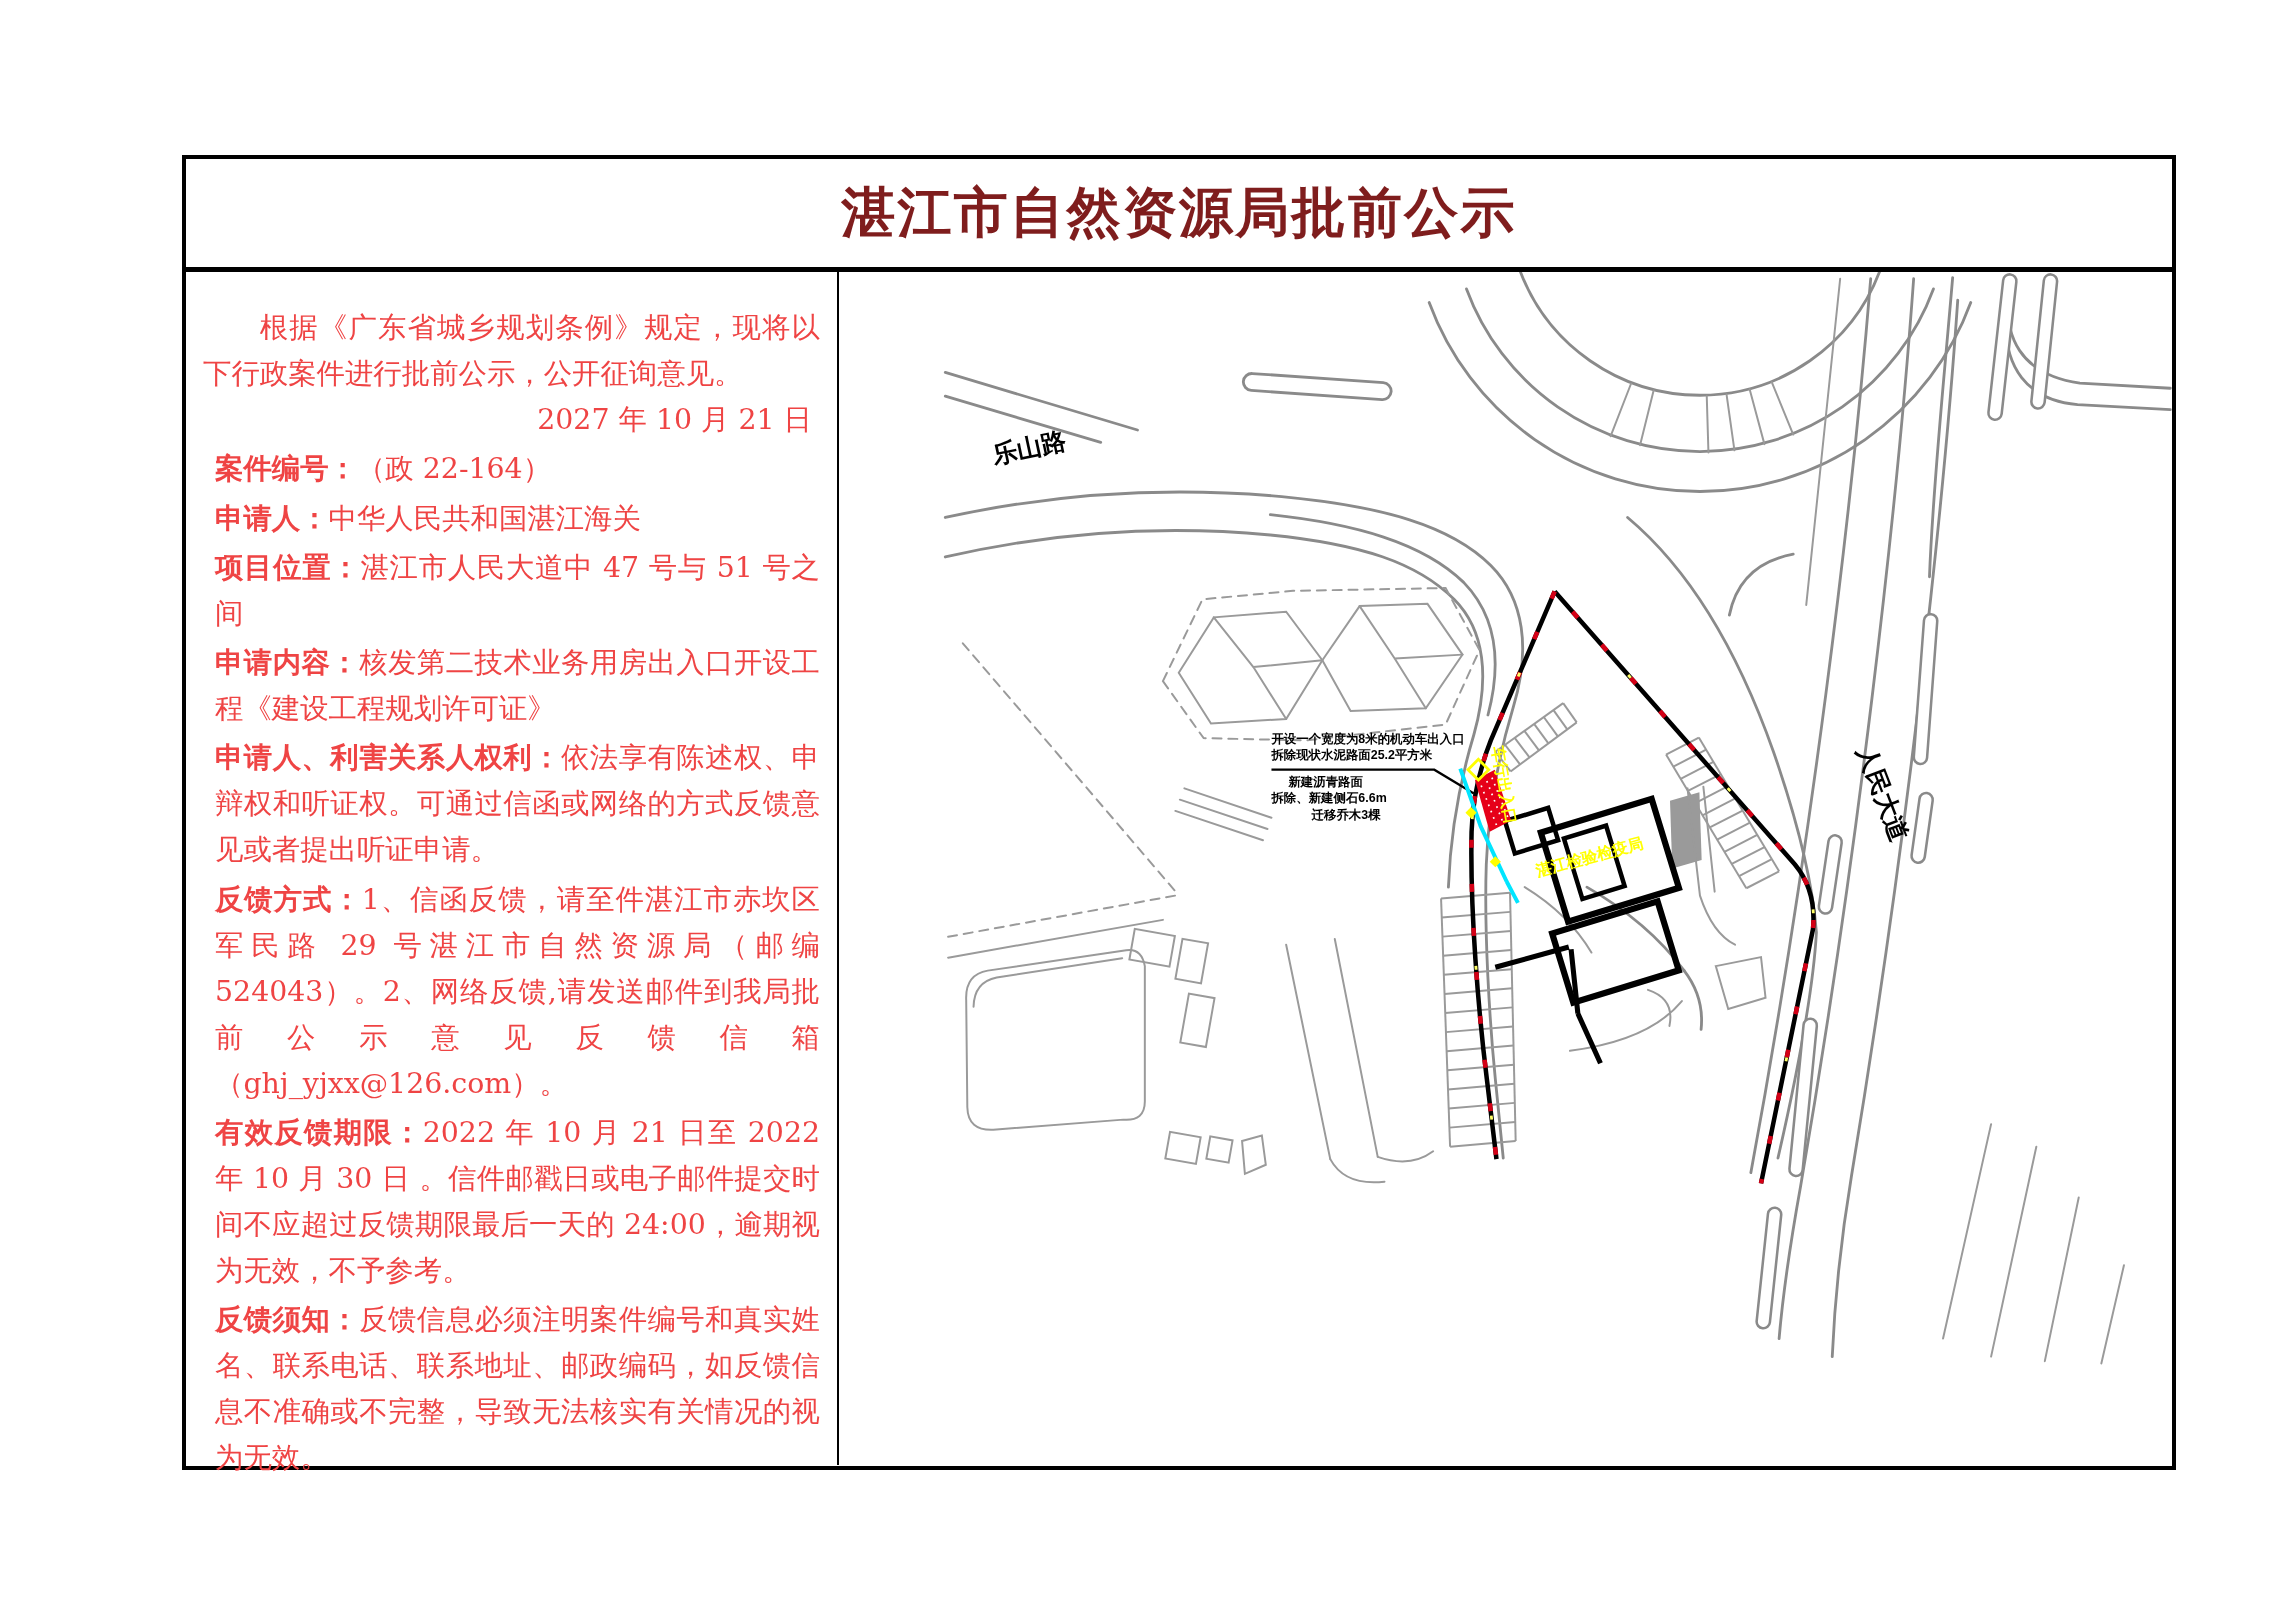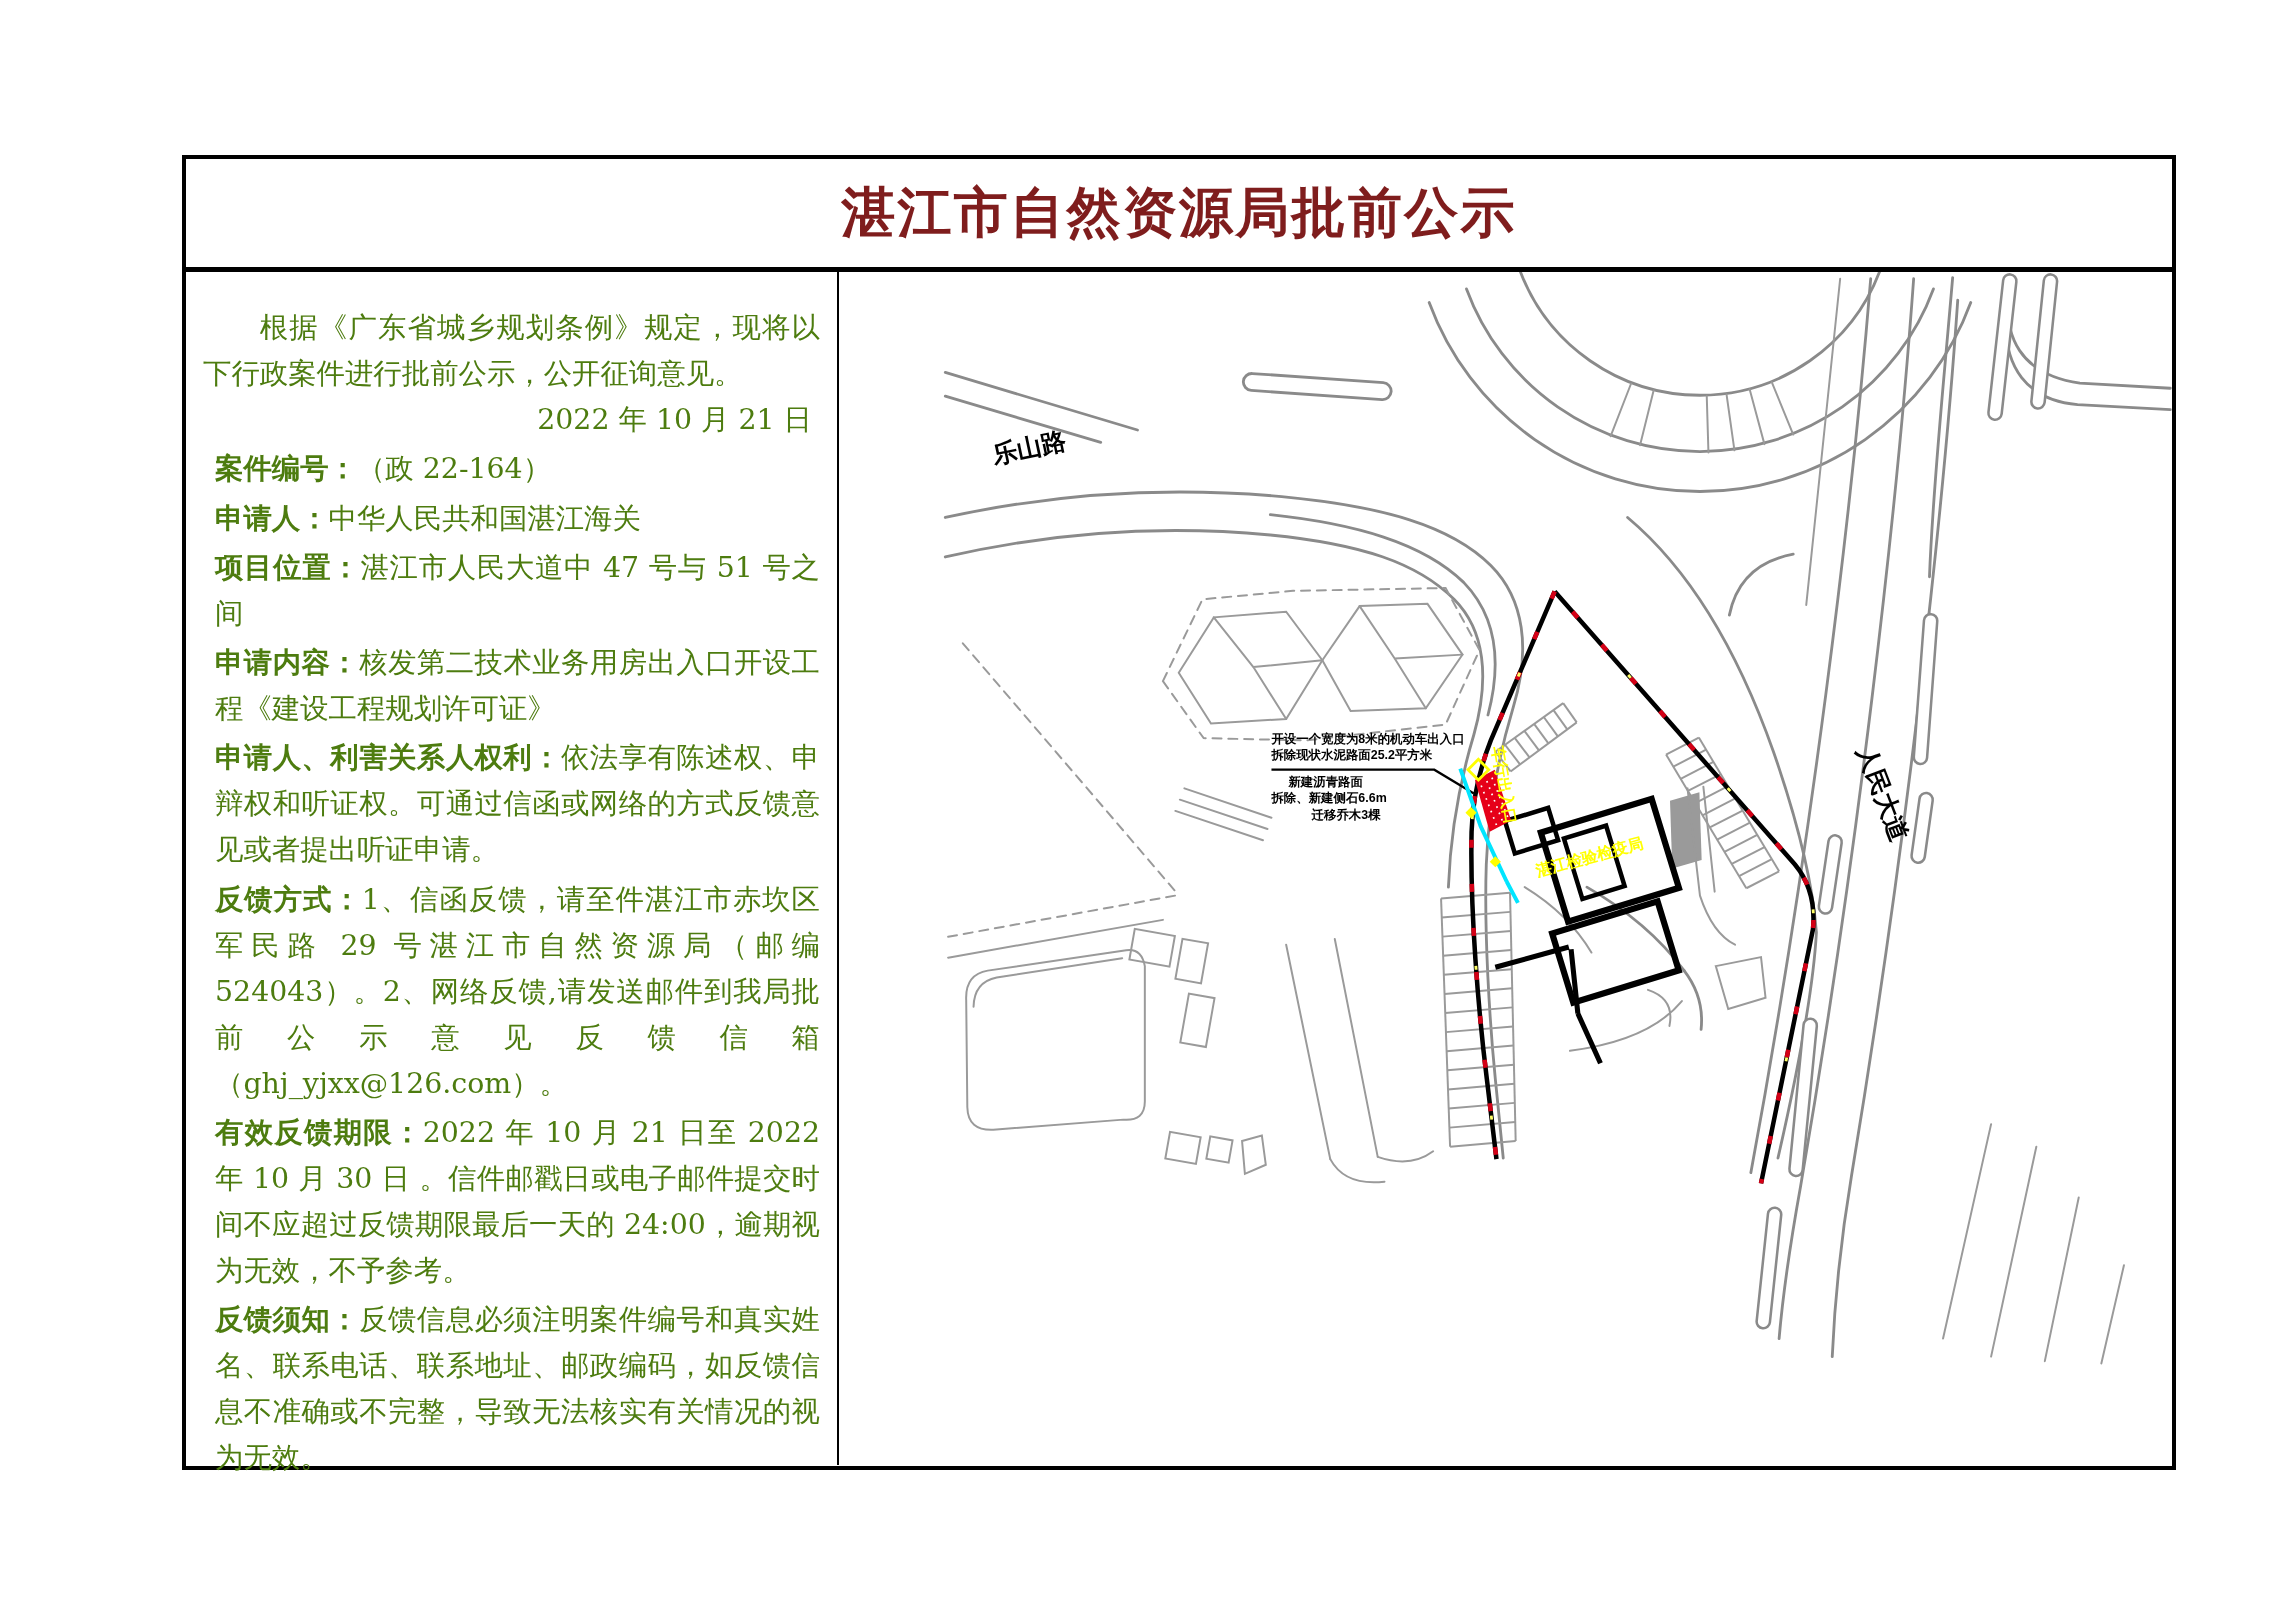--- a/index.html
+++ b/index.html
@@ -3,21 +3,21 @@
 <meta charset="utf-8">
 <style>
   html,body{margin:0;padding:0;background:#fff;}
   body{width:2295px;height:1623px;position:relative;font-family:"DejaVu Serif",serif;}
   .sheet{position:absolute;left:182px;top:155px;width:1994px;height:1315px;
          border:4.6px solid #000;box-sizing:border-box;background:#fff;}
   .title-row{height:108px;border-bottom:5.7px solid #000;display:flex;align-items:center;justify-content:center;}
   .title-row h1{margin:0;font-family:"Liberation Sans",sans-serif;font-weight:900;font-size:54px;letter-spacing:2.3px;color:#7f1d1d;}
   .content-row{display:flex;height:calc(100% - 114px);}
   .left-col{width:653px;box-sizing:border-box;border-right:2.8px solid #000;
-            padding:33px 17px 0 17px;font-size:28.4px;line-height:46px;color:#4d7c0f;text-align:justify;}
+            padding:33px 17px 0 17px;font-size:28.4px;line-height:46px;color:#ef4444;text-align:justify;}
   .left-col p{margin:0;}
   .left-col p.intro{text-indent:2em;}
   .left-col p.right{text-align:right;padding-right:8px;}
   .left-col p.item{margin-top:2.3px;margin-left:12px;}
   .left-col b{font-family:"Liberation Sans",sans-serif;font-weight:700;}
   .map-col{flex:1;position:relative;overflow:hidden;}
   .map-col svg{position:absolute;left:0;top:0;width:100%;height:100%;}
   svg text{font-family:"Liberation Sans",sans-serif;}
   .rd{fill:none;stroke:#8a8a8a;stroke-width:5;stroke-linecap:round;stroke-linejoin:round;}
   .rdt{fill:none;stroke:#9a9a9a;stroke-width:3.5;stroke-linecap:round;}
@@ -27,21 +27,21 @@
 </head>
 <body>
 
 <div class="sheet">
   <div class="title-row">
     <h1>湛江市自然资源局批前公示</h1>
   </div>
   <div class="content-row">
     <div class="left-col">
       <p class="intro">根据《广东省城乡规划条例》规定，现将以下行政案件进行批前公示，公开征询意见。</p>
-      <p class="right">2022 年 10 月 21 日</p>
+      <p class="right">2027 年 10 月 21 日</p>
       <div>
           <p class="item"><b>案件编号：</b><span>（政 22-164）</span></p>
           <p class="item"><b>申请人：</b><span>中华人民共和国湛江海关</span></p>
           <p class="item"><b>项目位置：</b><span>湛江市人民大道中 47 号与 51 号之间</span></p>
           <p class="item"><b>申请内容：</b><span>核发第二技术业务用房出入口开设工程《建设工程规划许可证》</span></p>
           <p class="item"><b>申请人、利害关系人权利：</b><span>依法享有陈述权、申辩权和听证权。可通过信函或网络的方式反馈意见或者提出听证申请。</span></p>
           <p class="item"><b>反馈方式：</b><span>1、信函反馈，请至件湛江市赤坎区军民路 29 号湛江市自然资源局（邮编 524043）。2、网络反馈,请发送邮件到我局批前公示意见反馈信箱（ghj_yjxx@126.com）。</span></p>
           <p class="item"><b>有效反馈期限：</b><span>2022 年 10 月 21 日至 2022 年 10 月 30 日 。信件邮戳日或电子邮件提交时间不应超过反馈期限最后一天的 24:00，逾期视为无效，不予参考。</span></p>
           <p class="item"><b>反馈须知：</b><span>反馈信息必须注明案件编号和真实姓名、联系电话、联系地址、邮政编码，如反馈信息不准确或不完整，导致无法核实有关情况的视为无效。</span></p>
         </div>

